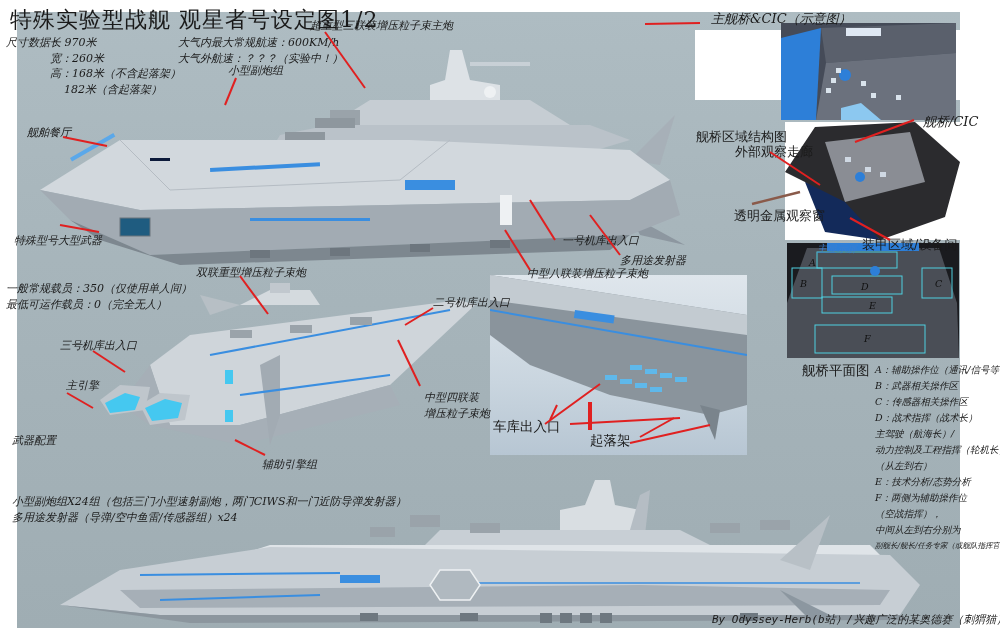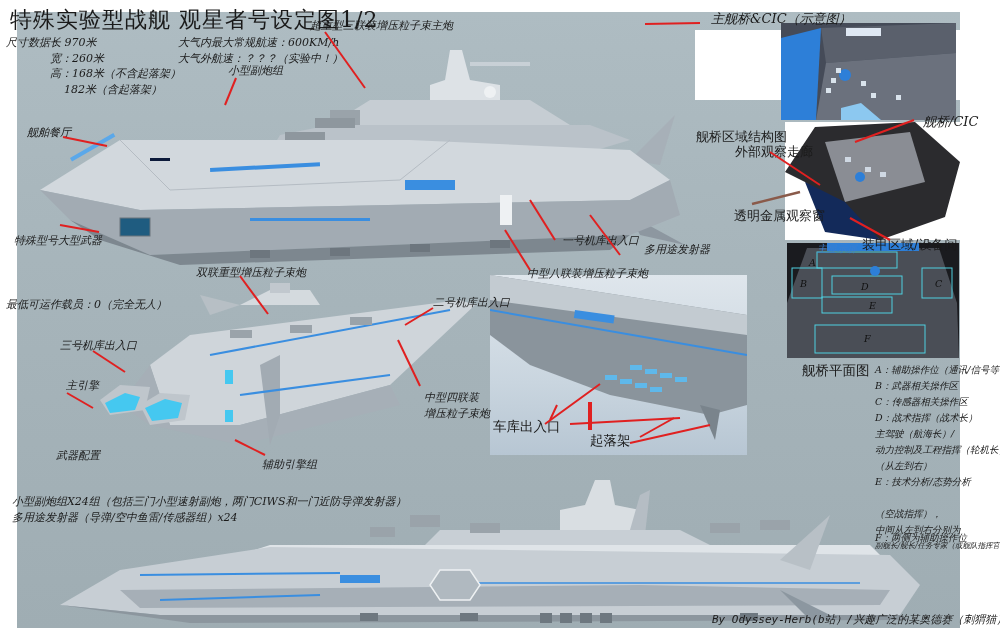--- a/index.html
+++ b/index.html
@@ -216,32 +216,33 @@
 
   <div class="txt title" style="left:10px;top:5px;">特殊实验型战舰  观星者号设定图1/2</div>
   <div class="txt s11" style="left:6px;top:35px;">尺寸数据：</div>
   <div class="txt s11" style="left:50px;top:35px;">长 970米</div>
   <div class="txt s11" style="left:50px;top:51px;">宽：260米</div>
   <div class="txt s11" style="left:50px;top:66px;">高：168米（不含起落架）</div>
   <div class="txt s11" style="left:64px;top:82px;">182米（含起落架）</div>
   <div class="txt s11" style="left:178px;top:35px;">大气内最大常规航速：600KM/h</div>
   <div class="txt s11" style="left:178px;top:51px;">大气外航速：？？？（实验中！）</div>
 
+  <div class="txt s11" style="left:6px;top:281px;">一般常规载员：350（仅使用单人间）</div>
   <div class="txt s11" style="left:6px;top:297px;">最低可运作载员：0（完全无人）</div>
 
-  <div class="txt s11" style="left:12px;top:448px;margin-left:44px;">武器配置</div>
+  <div class="txt s11" style="left:12px;top:433px;">武器配置</div>
   <div class="txt s11" style="left:12px;top:494px;">小型副炮组X24组（包括三门小型速射副炮，两门CIWS和一门近防导弹发射器）</div>
   <div class="txt s11" style="left:12px;top:510px;">多用途发射器（导弹/空中鱼雷/传感器组）x24</div>
 
   <div class="txt s11" style="left:310px;top:18px;">超重型三联装增压粒子束主炮</div>
   <div class="txt s11" style="left:228px;top:63px;">小型副炮组</div>
   <div class="txt s11" style="left:27px;top:125px;">舰舶餐厅</div>
   <div class="txt s11" style="left:14px;top:233px;">特殊型号大型武器</div>
   <div class="txt s11" style="left:562px;top:233px;">一号机库出入口</div>
-  <div class="txt s11" style="left:620px;top:242px;margin-left:24px;">多用途发射器</div>
+  <div class="txt s11" style="left:620px;top:253px;">多用途发射器</div>
   <div class="txt s11" style="left:527px;top:266px;">中型八联装增压粒子束炮</div>
   <div class="txt s11" style="left:196px;top:265px;">双联重型增压粒子束炮</div>
   <div class="txt s11" style="left:433px;top:295px;">二号机库出入口</div>
   <div class="txt s11" style="left:60px;top:338px;">三号机库出入口</div>
   <div class="txt s11" style="left:66px;top:378px;">主引擎</div>
   <div class="txt s11" style="left:424px;top:390px;">中型四联装</div>
   <div class="txt s11" style="left:424px;top:406px;">增压粒子束炮</div>
   <div class="txt s11" style="left:262px;top:457px;">辅助引擎组</div>
   <div class="txt s13" style="left:493px;top:418px;font-style:normal;">车库出入口</div>
   <div class="txt s13" style="left:590px;top:432px;font-style:normal;">起落架</div>
@@ -256,21 +257,21 @@
 
   <div style="position:absolute;left:875px;top:364px;">
     <div class="txt s10" style="left:0;top:0;">A：辅助操作位（通讯/信号等）</div>
     <div class="txt s10" style="left:0;top:16px;">B：武器相关操作区</div>
     <div class="txt s10" style="left:0;top:32px;">C：传感器相关操作区</div>
     <div class="txt s10" style="left:0;top:48px;">D：战术指挥（战术长）</div>
     <div class="txt s10" style="left:0;top:64px;">主驾驶（航海长）/</div>
     <div class="txt s10" style="left:0;top:80px;">动力控制及工程指挥（轮机长）</div>
     <div class="txt s10" style="left:0;top:96px;">（从左到右）</div>
     <div class="txt s10" style="left:0;top:112px;">E：技术分析/态势分析</div>
-    <div class="txt s10" style="left:0;top:128px;margin-top:40px;">F：两侧为辅助操作位</div>
+    <div class="txt s10" style="left:0;top:128px;">F：两侧为辅助操作位</div>
     <div class="txt s10" style="left:0;top:144px;">（空战指挥），</div>
     <div class="txt s10" style="left:0;top:160px;">中间从左到右分别为</div>
     <div class="txt" style="left:0;top:177px;font-size:7.5px;">副舰长/舰长/任务专家（或舰队指挥官）</div>
   </div>
 
   <div class="txt s12" style="left:712px;top:612px;font-family:'DejaVu Sans Mono','Liberation Mono',monospace;font-size:11px;">By Odyssey-Herb(b站）/兴趣广泛的某奥德赛（刺猬猫）</div>
 
   <svg style="left:0;top:0" width="1000" height="628" viewBox="0 0 1000 628">
     <g stroke="#e02020" stroke-width="2" fill="none">
       <line x1="325" y1="32" x2="365" y2="88"></line>

